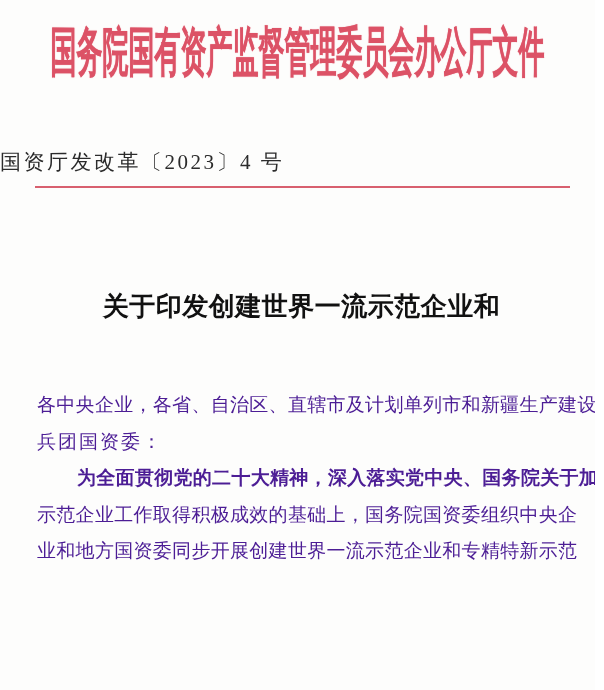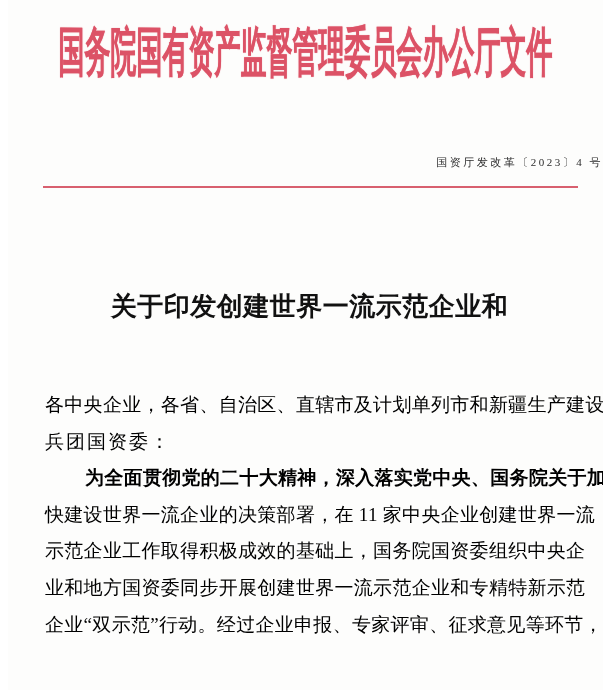--- a/index.html
+++ b/index.html
@@ -7,21 +7,20 @@
     padding: 0;
     background: #ffffff;
   }
   .page {
     position: relative;
     width: 595px;
     height: 690px;
     background: #fdfdfc;
     overflow: hidden;
     font-family: "Liberation Serif", serif;
-    margin-left: 8px;
   }
   
   .letterhead {
     position: absolute;
     top: 41px;
     left: 0;
     right: 0;
     text-align: center;
     font-size: 26px;
     line-height: 26px;
@@ -31,22 +30,22 @@
     transform-origin: center center;
     white-space: nowrap;
     letter-spacing: 0px;
     text-shadow: 0 0 0.6px #e06a7a;
   }
   .doc-number {
     position: absolute;
     top: 151px;
     left: 0;
     right: 0;
-    text-align: right;
-    font-size: 11px;
+    text-align: left;
+    font-size: 21px;
     line-height: 22px;
     color: #2b2b2b;
     letter-spacing: 2.5px;
     white-space: nowrap;
   }
   .red-rule {
     position: absolute;
     top: 186px;
     left: 35px;
     width: 535px;
@@ -64,21 +63,21 @@
     line-height: 47px;
     color: #111111;
     letter-spacing: 0.5px;
   }
   .body-text {
     position: absolute;
     top: 387px;
     left: 37px;
     width: 531px;
     font-size: 19px;
-    color: #000000;
+    color: #4c1d95;
     line-height: 36.6px;
   }
   .body-line {
     height: 36.6px;
     white-space: nowrap;
     text-align: justify;
     text-align-last: justify;
     text-justify: inter-character;
     letter-spacing: 0.3px;
   }
@@ -104,19 +103,17 @@
   <div class="red-rule"></div>
 
   <div class="doc-title">
     <div>关于印发创建世界一流示范企业和</div>
   </div>
 
   <div class="body-text">
     <div class="body-line">各中央企业，各省、自治区、直辖市及计划单列市和新疆生产建设</div>
     <div class="body-line short">兵团国资委：</div>
     <div class="body-line indent">为全面贯彻党的二十大精神，深入落实党中央、国务院关于加</div>
-    <div class="body-line">快建设世界一流企业的决策部署，在 11 家中央企业创建世界一流</div>
     <div class="body-line">示范企业工作取得积极成效的基础上，国务院国资委组织中央企</div>
     <div class="body-line">业和地方国资委同步开展创建世界一流示范企业和专精特新示范</div>
-    <div class="body-line">企业“双示范”行动。经过企业申报、专家评审、征求意见等环节，</div>
   </div>
 
 </div>
 
 </body></html>

